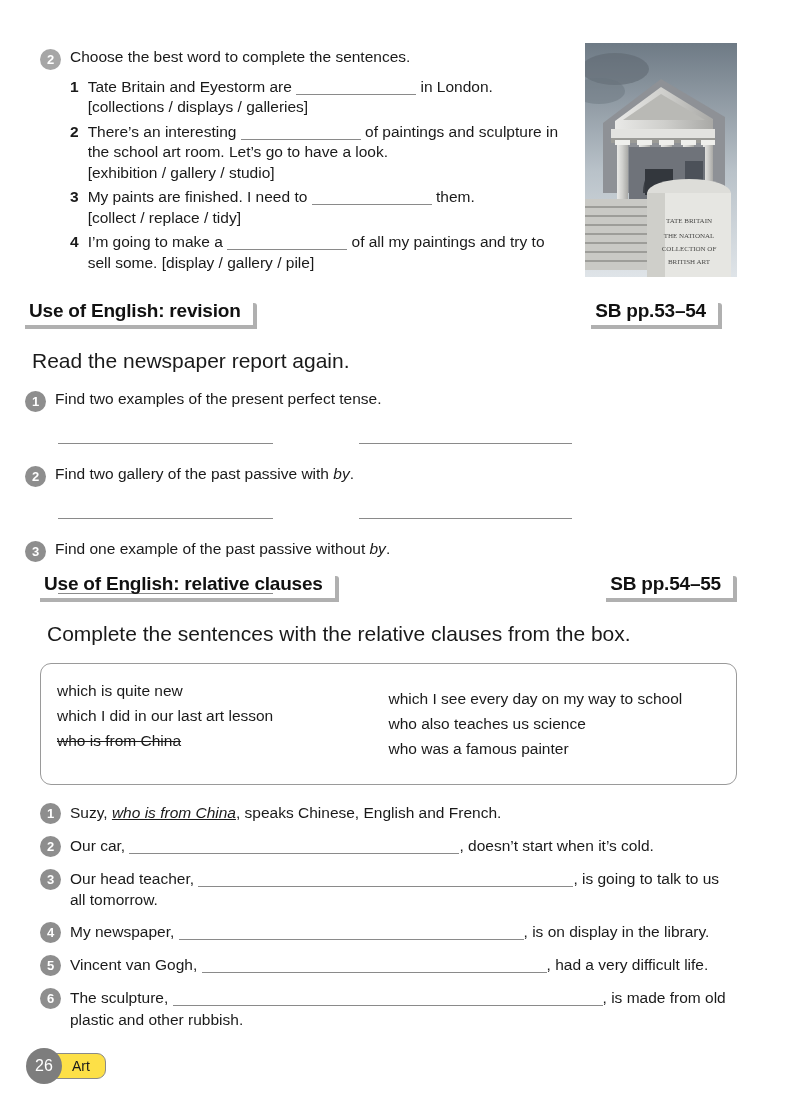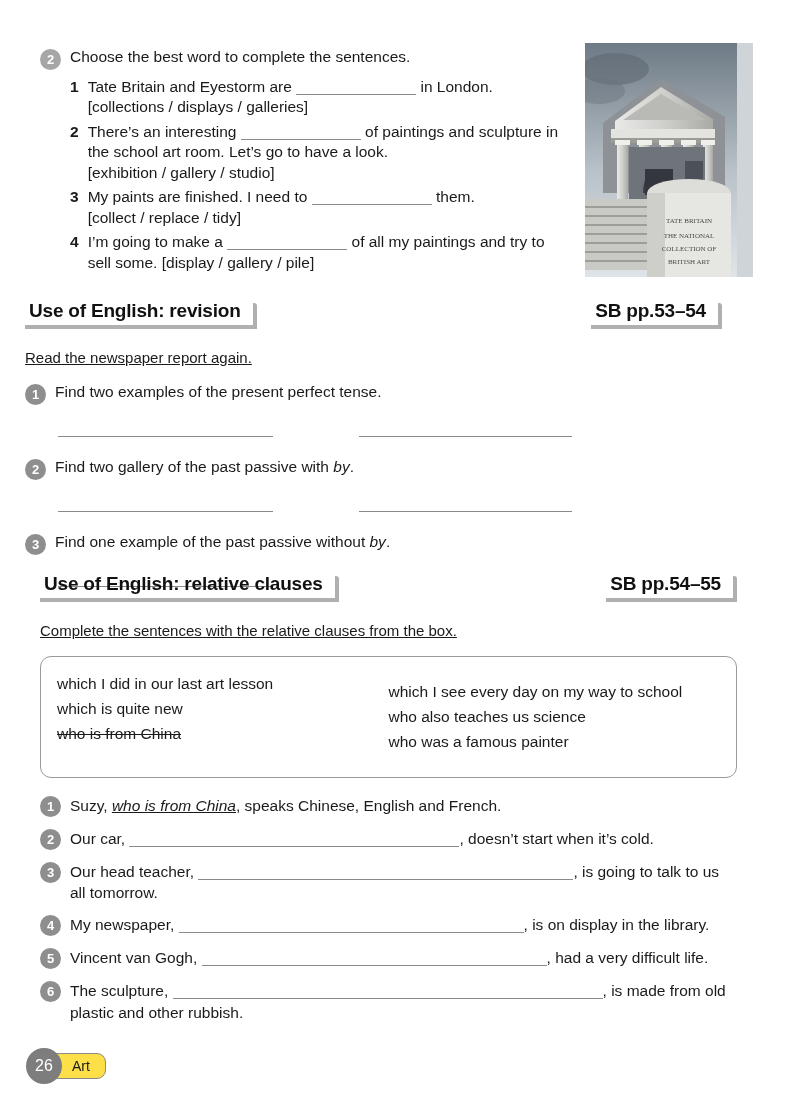--- a/index.html
+++ b/index.html
@@ -53,27 +53,27 @@
   .ex2 { position:absolute; left:40px; top:48px; width:520px; }
   .ex2-head { display:flex; gap:9px; align-items:flex-start; font-size:15.5px; }
   .ex2-items { margin:7px 0 0 30px; }
   .ex2-item {
     display:flex; gap:9px; font-size:15.5px; line-height:1.32;
     margin-bottom:4px;
   }
   .ex2-item .idx { font-weight:bold; flex:0 0 auto; }
 
   .photo {
-    position:absolute; left:585px; top:43px; width:168px; height:234px;
+    position:absolute; left:585px; top:43px; width:152px; height:234px;
     overflow:hidden; background:#cfd4d8;
   }
 
   
   .rev { position:absolute; left:25px; top:300px; width:697px; }
-  .intro { font-size:15px; margin:20px 0 0 0;text-decoration:underline; }
+  .intro { font-size:21px; margin:20px 0 0 7px; }
   .rev-q { display:flex; gap:9px; font-size:15.5px; margin-top:17px; }
 
   
   .rel { position:absolute; left:40px; top:573px; width:697px; }
   .wordbox {
     margin-top:17px; border:1.3px solid #9a9a9a; border-radius:11px;
     padding:14px 16px 15px 16px; display:flex;
   }
   .wordcol { width:50%; }
   .wordcol li {
@@ -270,22 +270,22 @@
   <div class="rel">
     <div class="sec-head">
       <span class="tab">Use of English: relative clauses</span>
       <span class="tab">SB pp.54–55</span>
     </div>
 
     <p class="intro">Complete the sentences with the relative clauses from the box.</p>
 
     <div class="wordbox">
       <ul class="wordcol" style="padding:0;margin:0">
+        <li>which is quite new</li>
         <li>which I did in our last art lesson</li>
-        <li>which is quite new</li>
         <li class="struck">who is from China</li>
       </ul>
       <ul class="wordcol" style="padding:0;margin:8px">
         <li>which I see every day on my way to school</li>
         <li>who also teaches us science</li>
         <li>who was a famous painter</li>
       </ul>
     </div>
 
     <div class="rel-items">

